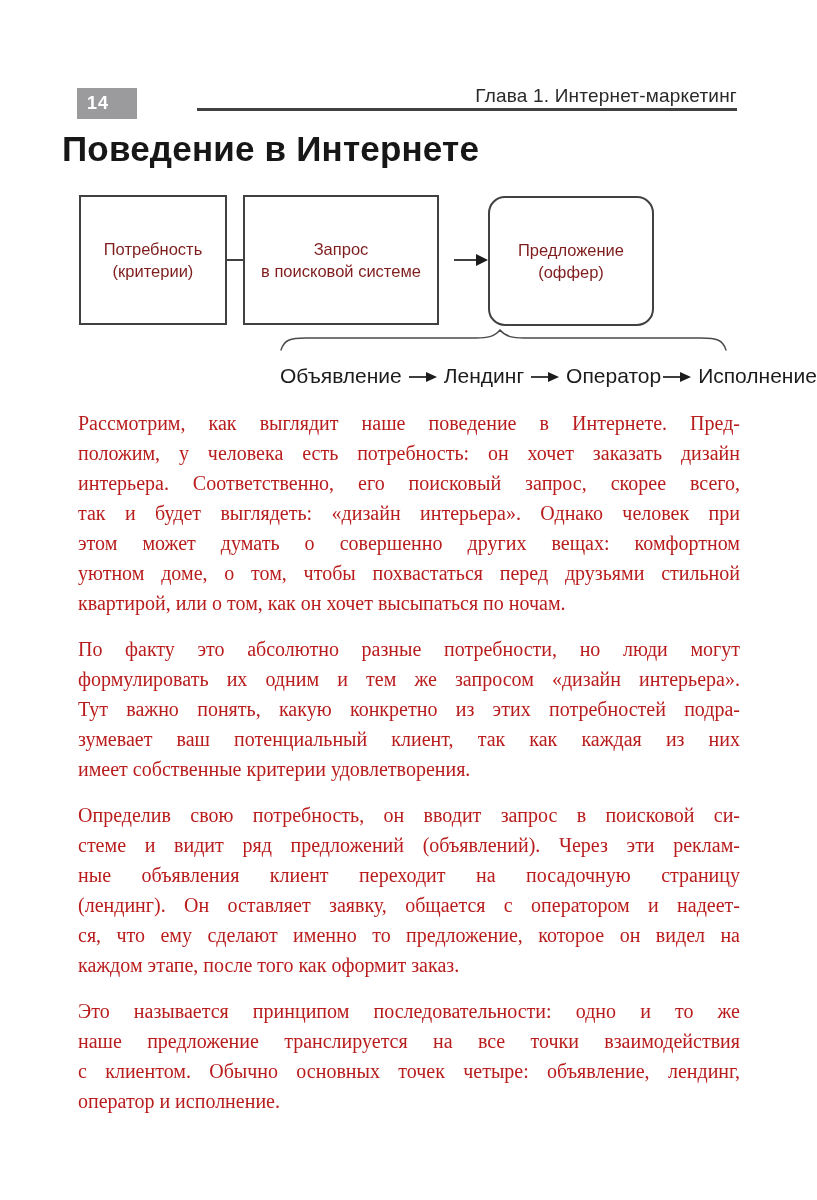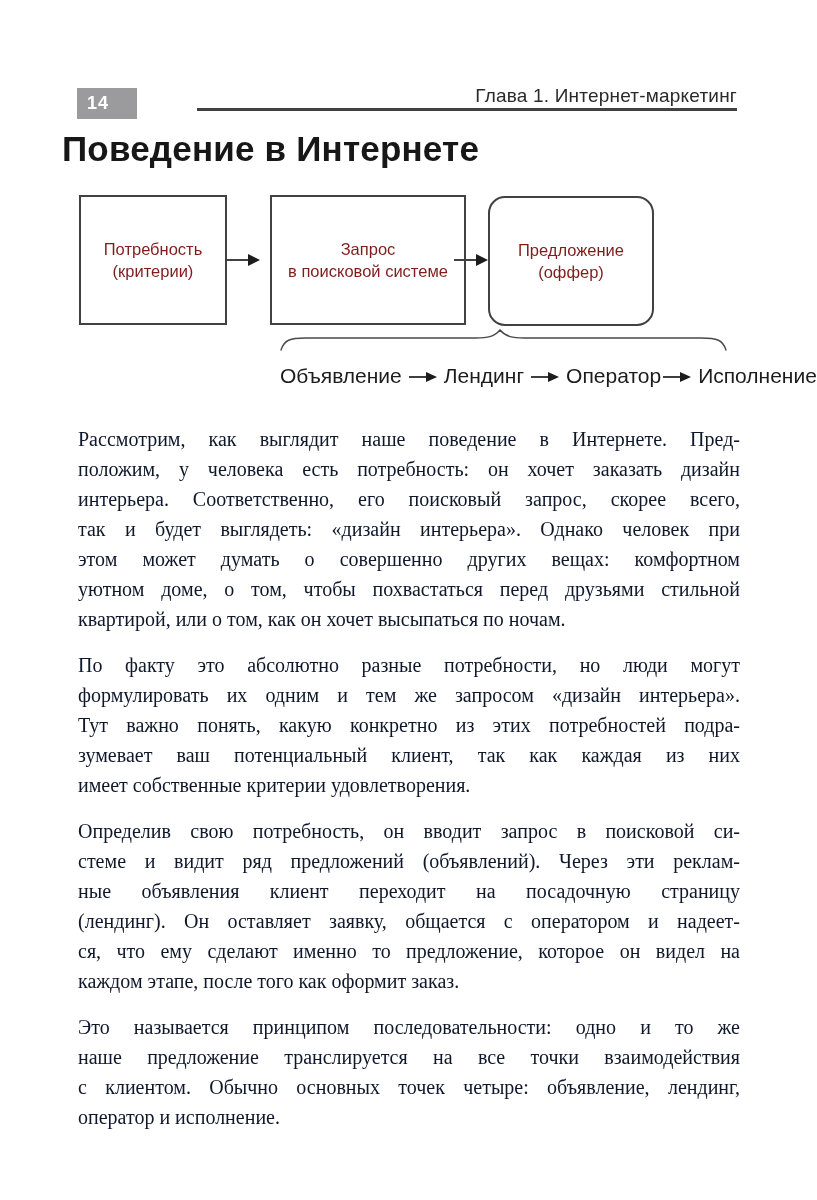--- a/index.html
+++ b/index.html
@@ -61,21 +61,21 @@
     display: flex;
     flex-direction: column;
     align-items: center;
     justify-content: center;
     text-align: center;
     font-size: 16.5px;
     line-height: 22px;
     color: #7f1d1d;
   }
   .b1 { left: 79px;  top: 195px; width: 148px; height: 130px; }
-  .b2 { left: 270px; top: 195px; width: 196px; height: 130px; }
+  .b2 { left: 243px; top: 195px; width: 196px; height: 130px; }
   .b3 { left: 488px; top: 196px; width: 166px; height: 130px; border-radius: 17px; }
   .harrow { position: absolute; }
   .ha1 { left: 226px; top: 253px; }
   .ha2 { left: 454px; top: 253px; }
 
   .brace { position: absolute; left: 280px; top: 329px; }
 
   .flow-seq {
     position: absolute;
     left: 280px; top: 364px;
@@ -88,22 +88,21 @@
   .flow-arrow { margin: 2px 7px 0 7px; }
   .flow-arrow.tight { margin-left: 2px; }
 
   
   .body-text {
     position: absolute;
     left: 78px; top: 408px;
     width: 662px;
     font-family: "Liberation Serif", serif;
     font-size: 20px;
-    color: #0f172a;
-    margin-top: 16px;
+    color: #b91c1c;
   }
   .para { margin: 0 0 16px 0; }
   .tline {
     height: 30px;
     line-height: 30px;
     text-align: justify;
     text-align-last: justify;
     white-space: normal;
     overflow: hidden;
   }

